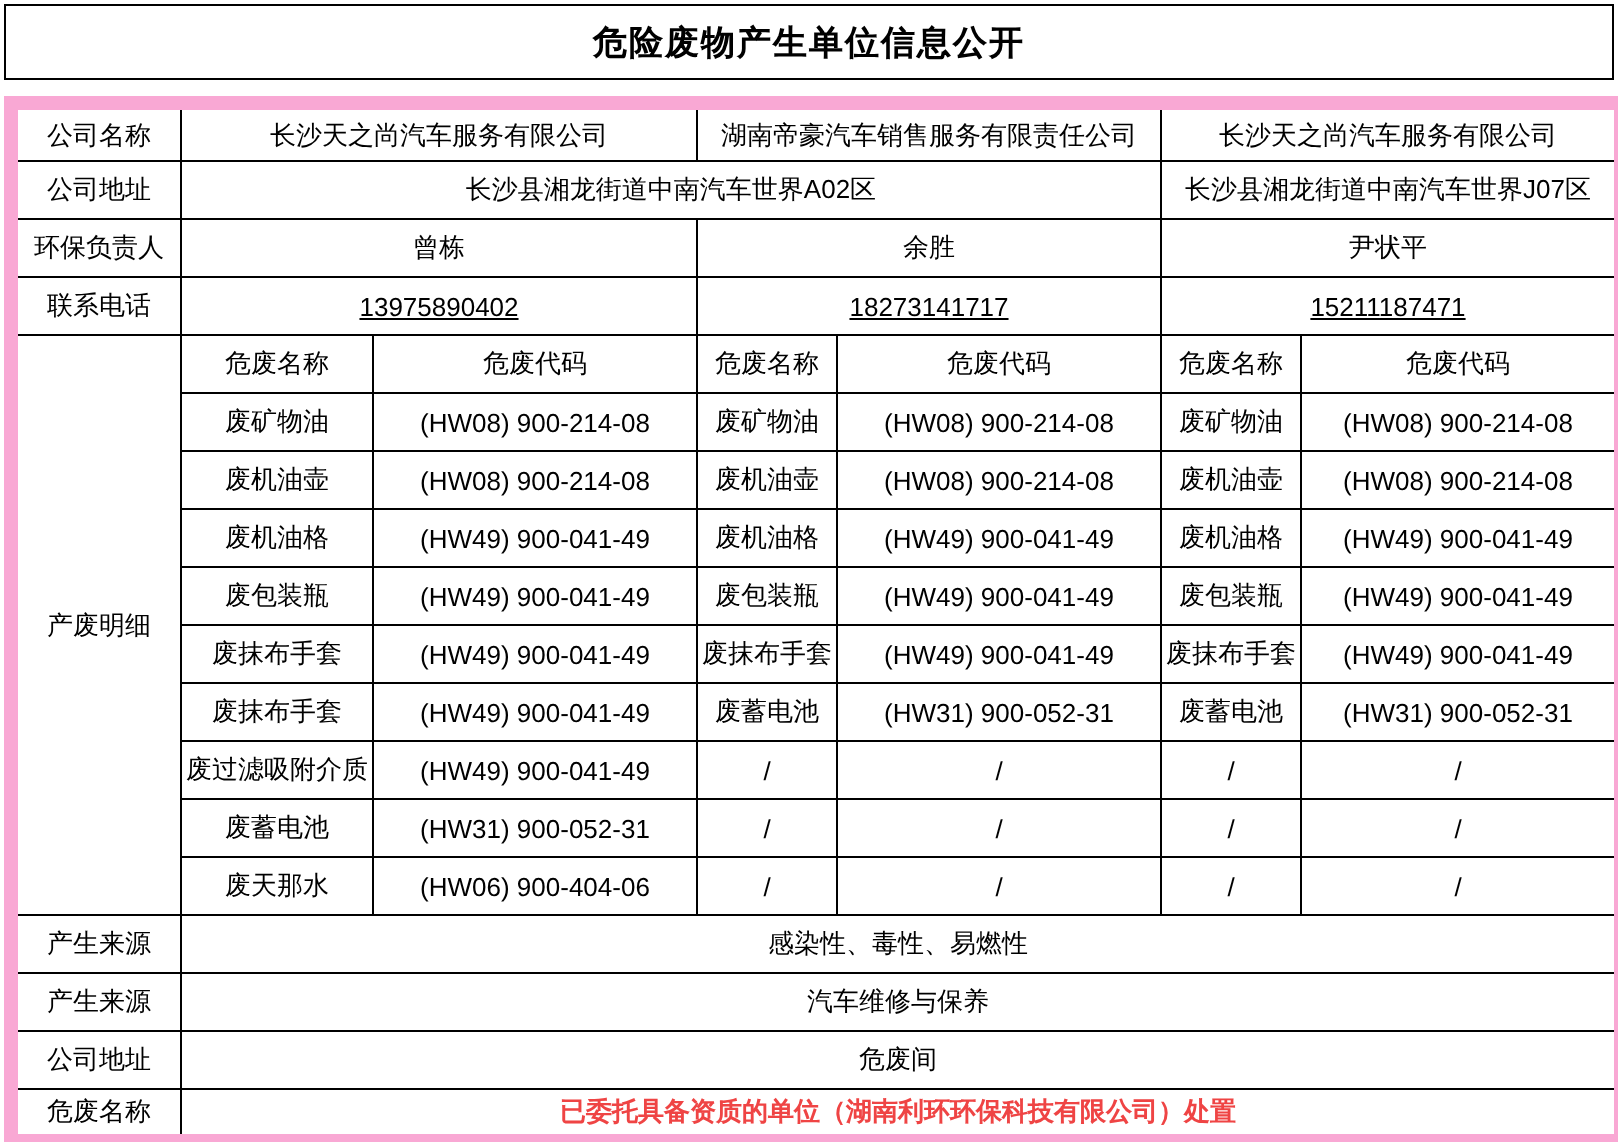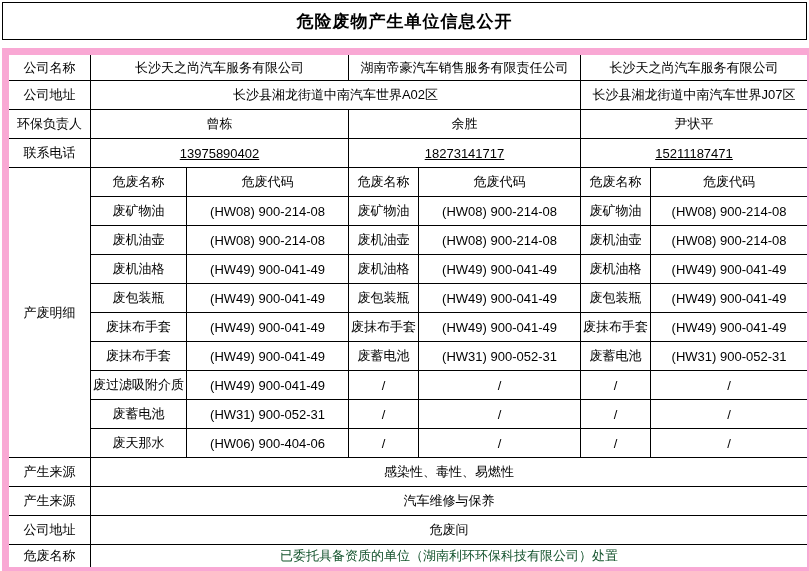--- a/index.html
+++ b/index.html
@@ -184,17 +184,17 @@
     <tr class="r">
       <td class="lbl">产生来源</td>
       <td class="footer-val" colspan="6">汽车维修与保养</td>
     </tr>
     <tr class="r">
       <td class="lbl">公司地址</td>
       <td class="footer-val" colspan="6">危废间</td>
     </tr>
     <tr class="r-last">
       <td class="lbl">危废名称</td>
-      <td class="dest-val" colspan="6" id="destination-value" style="color: #14532d;">已委托具备资质的单位（湖南利环环保科技有限公司）处置</td>
+      <td class="dest-val" colspan="6" id="destination-value" style="color: #ef4444; font-weight: bold;">已委托具备资质的单位（湖南利环环保科技有限公司）处置</td>
     </tr>
   </tbody>
     </table>
 </div>
 
 </body></html>

